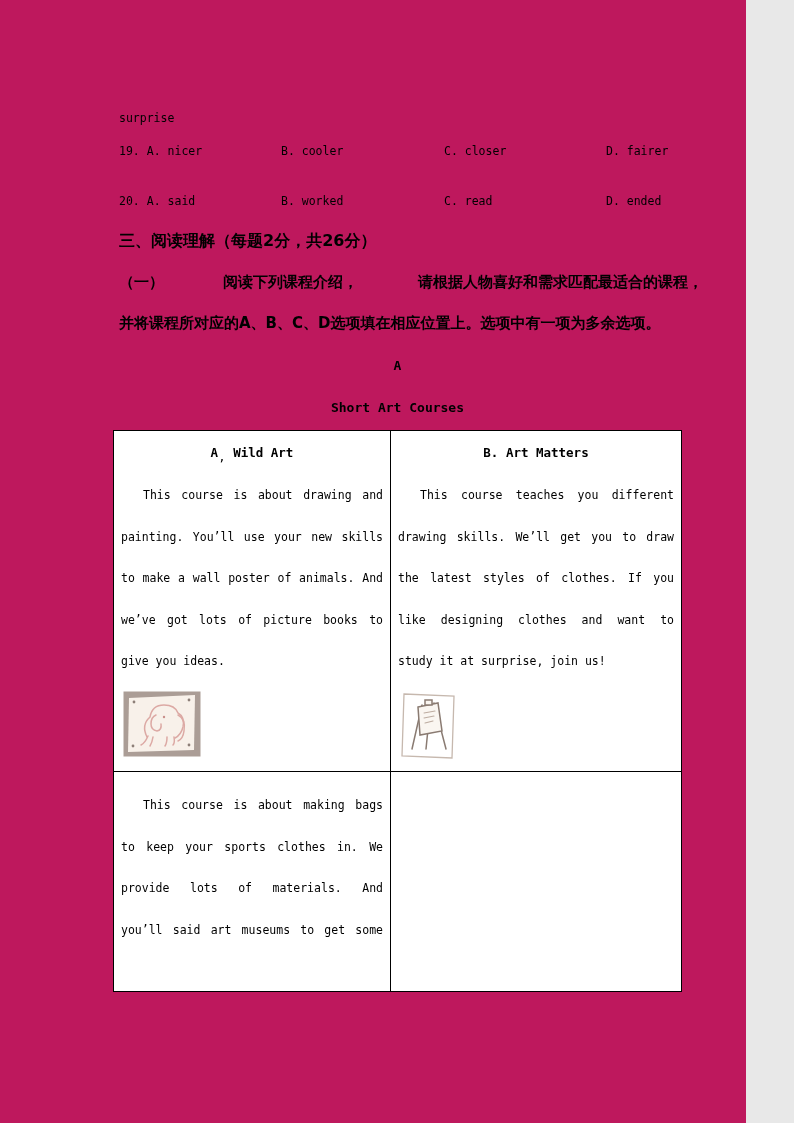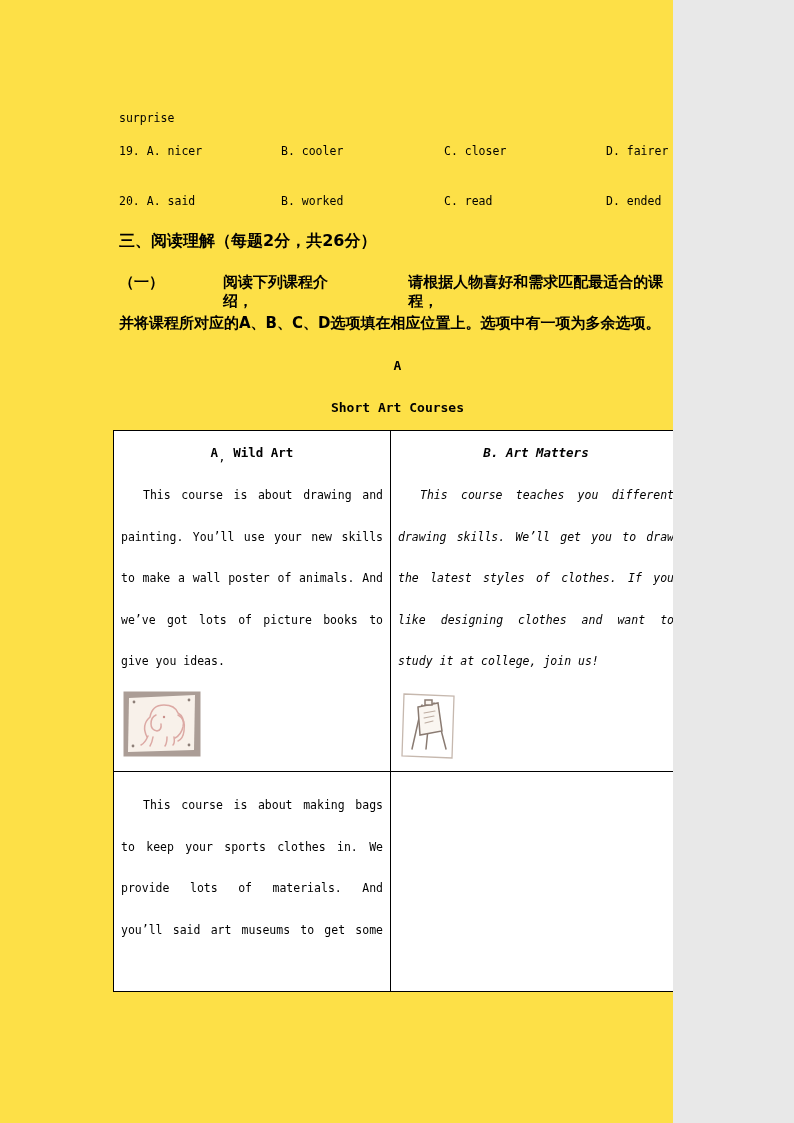--- a/index.html
+++ b/index.html
@@ -1,19 +1,19 @@
 <!DOCTYPE html>
 <html><head>
 <meta charset="utf-8">
 <style>
   * { margin:0; padding:0; box-sizing:border-box; }
   html,body { background:#e8e8e8; }
   body { width:794px; height:1123px; margin:0 auto; position:relative;
          font-family:"DejaVu Sans Mono", monospace; color:#000; }
-  .page { position:absolute; left:0; top:0; width:673px; height:1123px; background:#fde047; overflow:hidden; }
+  .page { position:absolute; left:0; top:0; width:746px; height:1123px; background:#be185d; overflow:hidden; }
 
   .abs { position:absolute; }
   .en  { font-family:"DejaVu Sans Mono", monospace; font-size:11.5px; letter-spacing:0; }
   .zh  { font-family:"DejaVu Sans", "DejaVu Sans Mono", sans-serif; font-weight:700; }
 
   
   .carryover { left:119px; top:111px; }
 
   
   .q-row { left:119px; display:flex; align-items:baseline; }
@@ -32,21 +32,21 @@
   .passage-label { left:113px; top:358px; width:569px; text-align:center; font-weight:700; font-size:13px; }
   .passage-title { left:113px; top:400px; width:569px; text-align:center; font-weight:700; font-size:13px; }
 
   
   .course-table { position:absolute; left:113px; top:430px; width:569px; border:1px solid #000; background:#fff; }
   .trow { display:flex; }
   .trow1 { height:341px; border-bottom:1px solid #000; }
   .trow2 { height:219px; overflow:hidden; }
   .cell { padding:0 7px; position:relative; }
   .cell-l { width:277px; border-right:1px solid #000; }
-  .cell-r { flex:1;font-style:italic; }
+  .cell-r { flex:1; }
   .cell-title { text-align:center; font-weight:700; font-size:12.5px; line-height:18px; margin-top:13px; white-space:pre; }
   .stray { position:absolute; left:104px; top:27px; font-size:12px; }
   .cell-body { margin-top:13px; }
   .bline { font-size:11.5px; line-height:41.5px; height:41.5px; white-space:pre; overflow:hidden; }
   .bline.just { white-space:normal; text-align:justify; text-align-last:justify; text-justify:inter-word; }
   .bline.indent { text-indent:22px; }
   .cell-image { margin-top:8px; margin-left:2px; }
 </style>
 </head>
 <body>
@@ -115,21 +115,21 @@
         </div>
       </div>
 
       <div class="cell cell-r">
         <div class="cell-title en">B. Art Matters</div>
         <div class="cell-body en">
             <div class="bline indent just">This course teaches you different</div>
             <div class="bline just">drawing skills. We’ll get you to draw</div>
             <div class="bline just">the latest styles of clothes. If you</div>
             <div class="bline just">like designing clothes and want to</div>
-            <div class="bline">study it at college, join us!</div>
+            <div class="bline">study it at surprise, join us!</div>
           </div>
         <div class="cell-image">
           <svg width="58" height="70" viewBox="0 0 58 70">
             <polygon points="4,3 54,5 52,67 2,65" fill="#ffffff" stroke="#c6b8ae" stroke-width="1.3"></polygon>
             <g fill="none" stroke="#8a7b72" stroke-width="1.5" stroke-linecap="round">
               <path d="M22,14 L12,58"></path>
               <path d="M34,12 L46,58"></path>
               <path d="M28,38 L26,58"></path>
               <polygon points="18,16 38,12 42,40 20,44" fill="#faf6f1"></polygon>
               <rect x="25" y="9" width="7" height="5" fill="#faf6f1"></rect>

